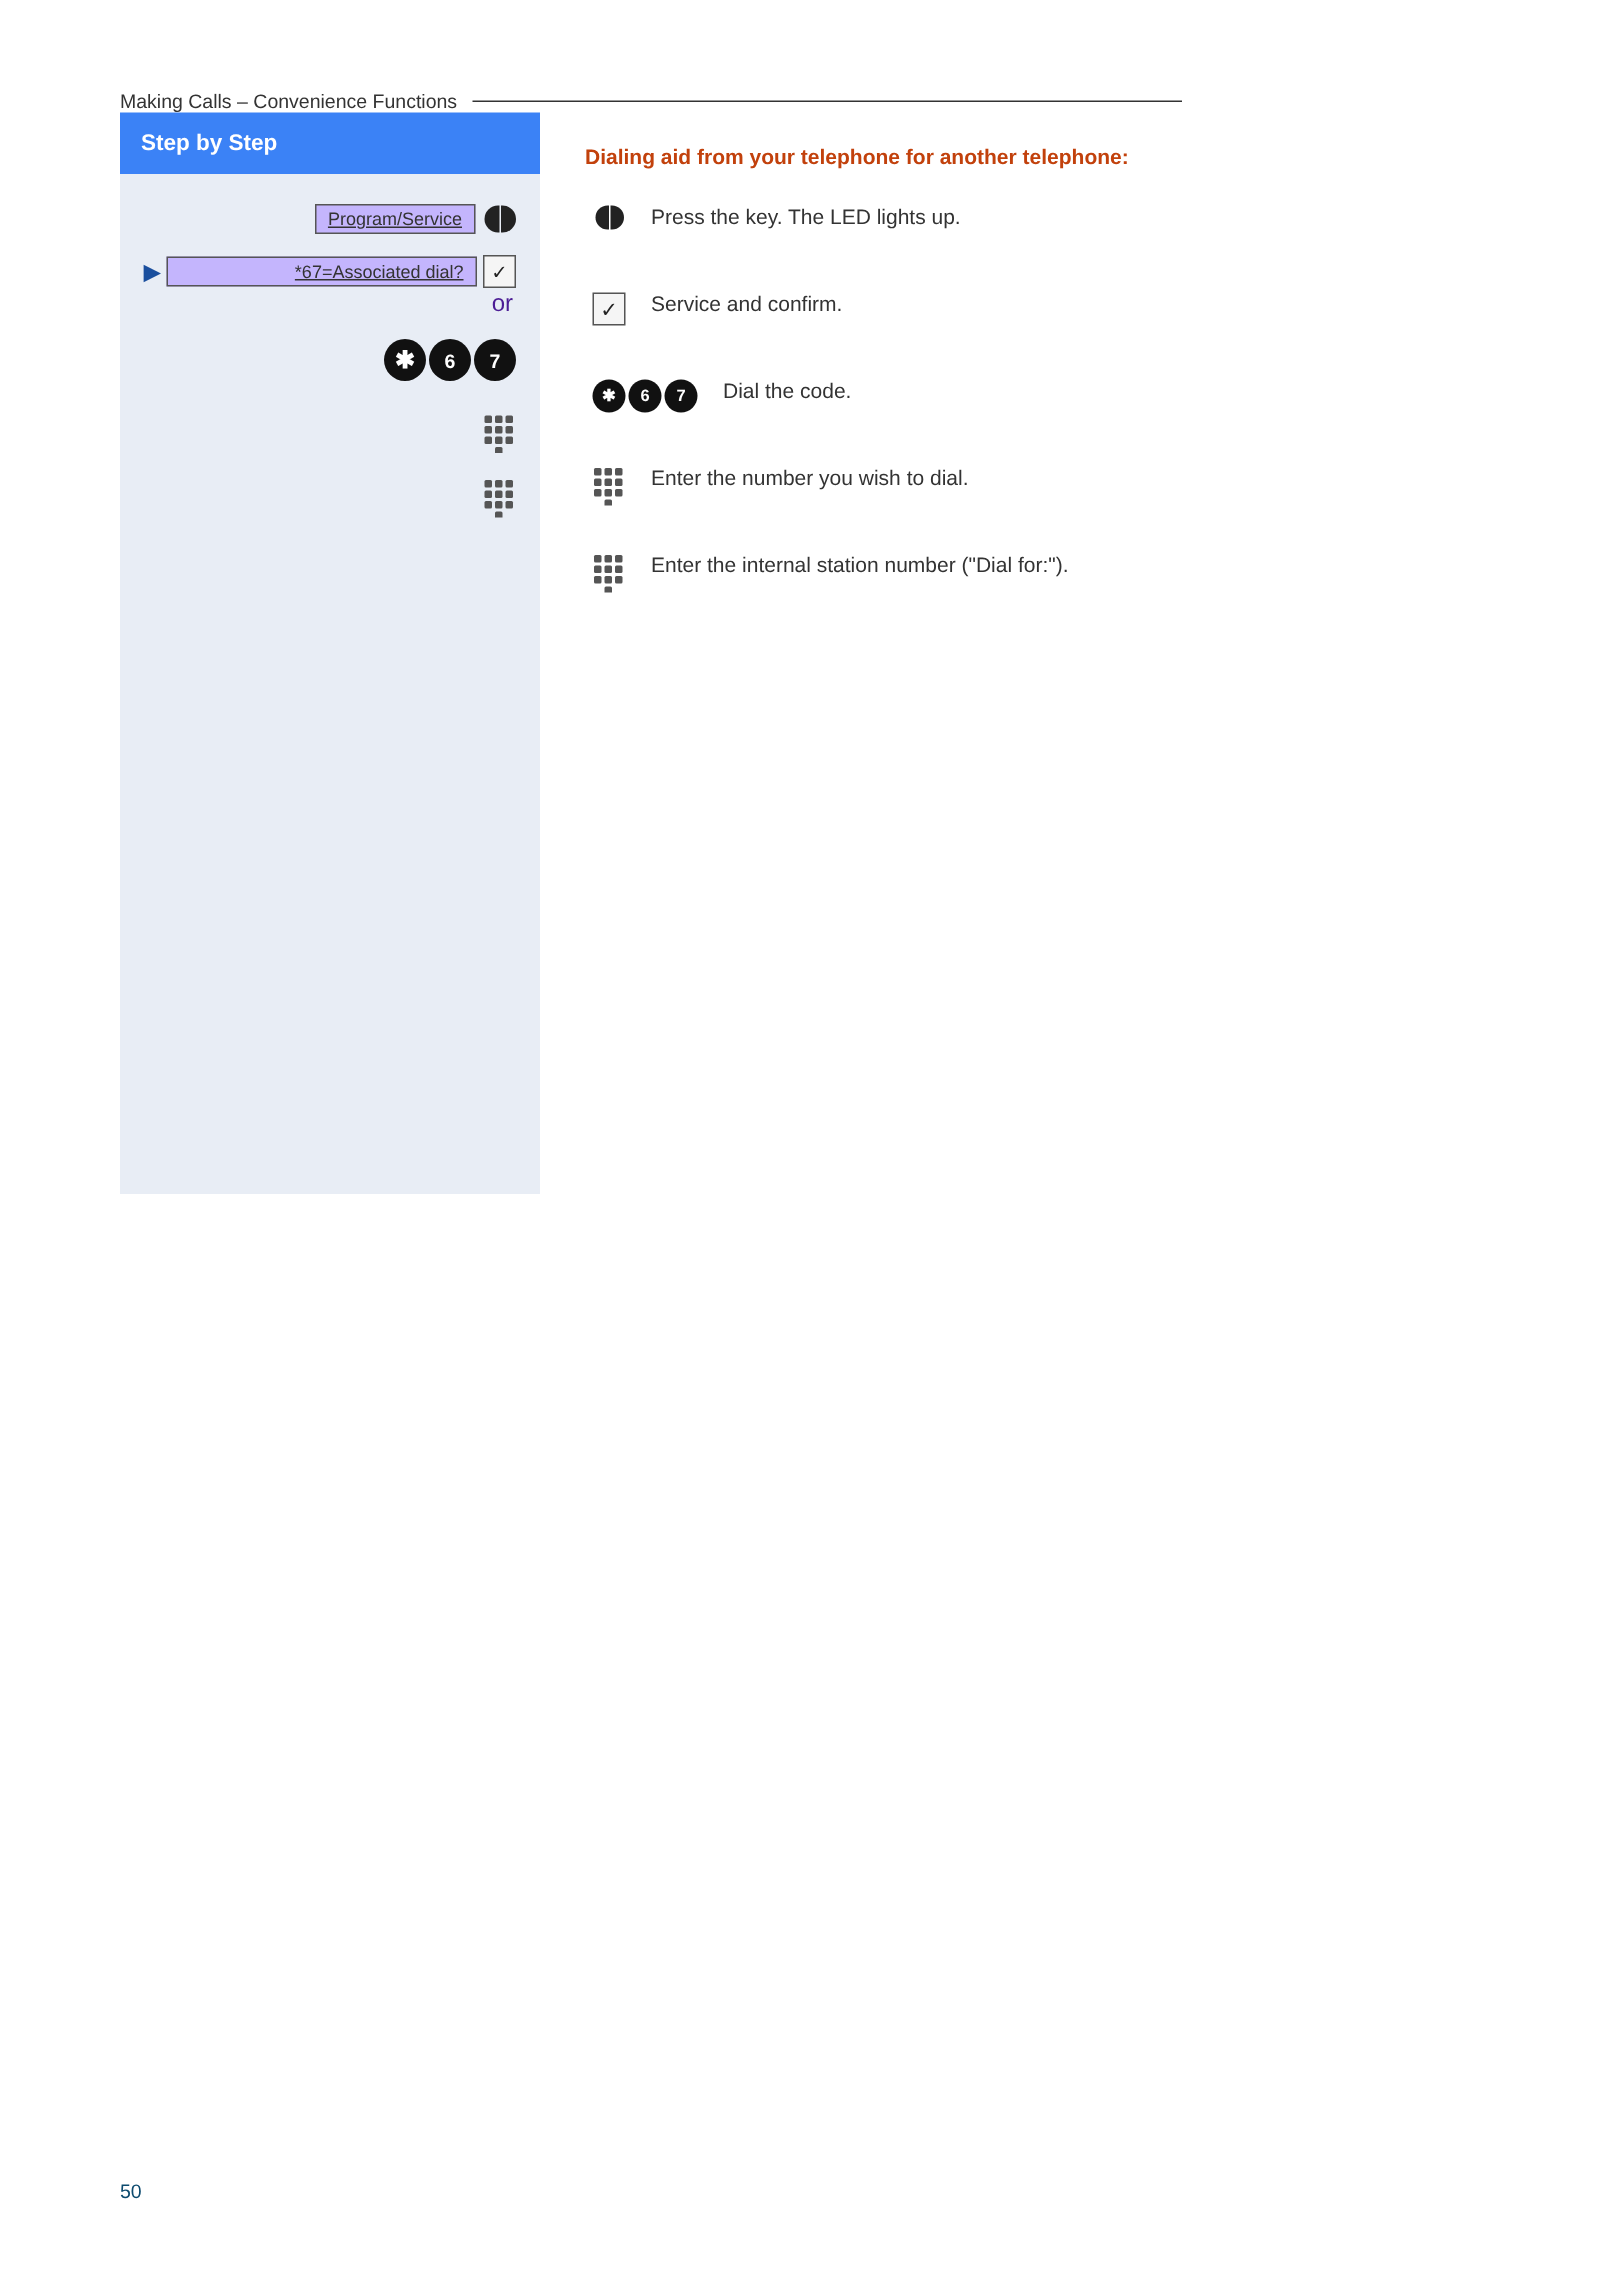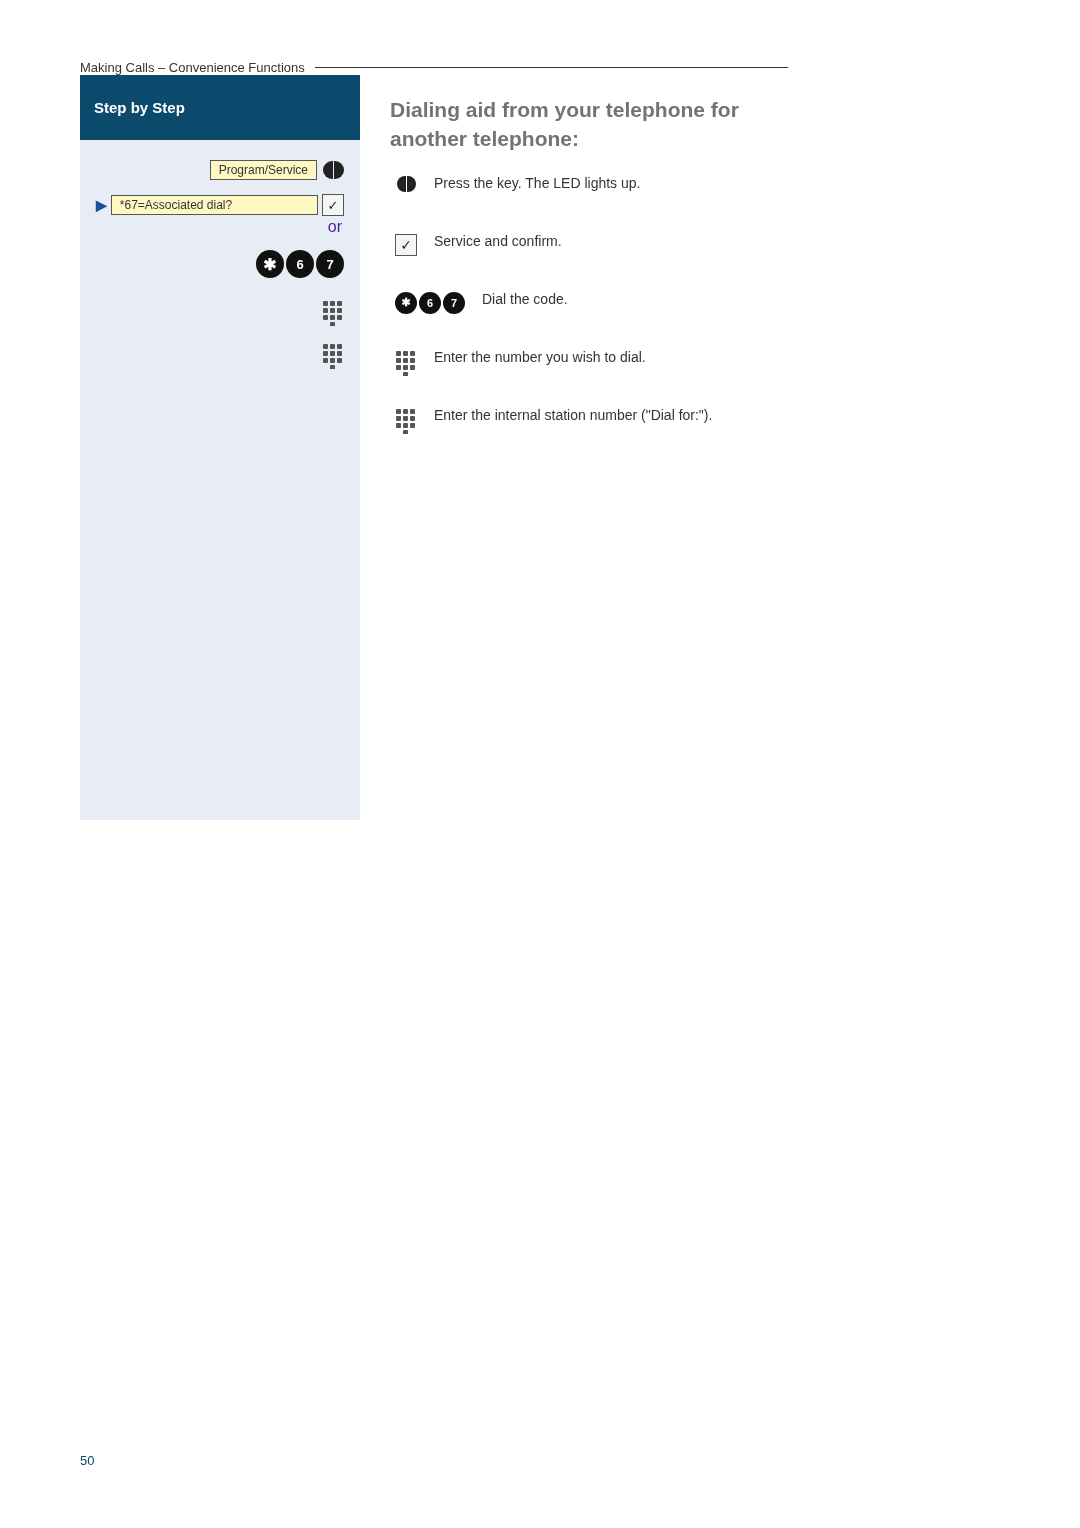--- a/index.html
+++ b/index.html
@@ -45,23 +45,23 @@
       margin-top: 0;
     }
 
     
     .left-panel {
       width: 280px;
       flex-shrink: 0;
     }
 
     .step-by-step-header {
-      background: #0c4a6e;
+      background: #3b82f6;
       color: white;
-      padding: 24px 14px;
+      padding: 12px 14px;
       font-size: 15px;
       font-weight: bold;
       margin-bottom: 0;
     }
 
     .step-by-step-body {
       background: #e8edf5;
       min-height: 680px;
       padding: 20px 16px;
       display: flex;
@@ -81,25 +81,26 @@
 
     .step-row-with-arrow {
       display: flex;
       align-items: center;
       width: 100%;
       gap: 4px;
     }
 
     .key-button {
       border: 1px solid #555;
-      background: #fef9c3;
+      background: #c4b5fd;
       padding: 2px 8px;
       font-size: 12px;
       color: #333;
       white-space: nowrap;
+      text-decoration: underline;
     }
 
     .arrow-right {
       color: #1a4f9e;
       font-size: 14px;
       font-weight: bold;
     }
 
     .confirm-key {
       border: 1px solid #555;
@@ -152,23 +153,23 @@
     }
 
     
     .right-panel {
       flex: 1;
       padding-left: 30px;
       padding-top: 20px;
     }
 
     .instruction-title {
-      font-size: 21px;
-      font-weight: bold;
-      color: #737373;
+      font-size: 14px;
+      font-weight: bold;
+      color: #c2410c;
       margin-bottom: 20px;
       line-height: 1.4;
     }
 
     .instruction-list {
       display: flex;
       flex-direction: column;
       gap: 12px;
     }
 
@@ -246,21 +247,21 @@
           <span class="key-button">Program/Service</span>
           <div class="led-button-icon">
             <div class="led-btn-left"></div>
             <div class="led-btn-right"></div>
           </div>
         </div>
 
         <div style="width:100%; display:flex; flex-direction:column; align-items:flex-end; gap:2px;">
           <div class="step-row-with-arrow">
             <span class="arrow-right">▶</span>
-            <span class="key-button" style="flex:1; text-align:left;">*67=Associated dial?</span>
+            <span class="key-button" style="flex:1; text-align:right;">*67=Associated dial?</span>
             <div class="confirm-key">✓</div>
           </div>
           <span class="or-text">or</span>
         </div>
 
         <div class="step-row">
           <div class="code-icons">
             <div class="code-star">✱</div>
             <div class="code-circle">6</div>
             <div class="code-circle">7</div>

